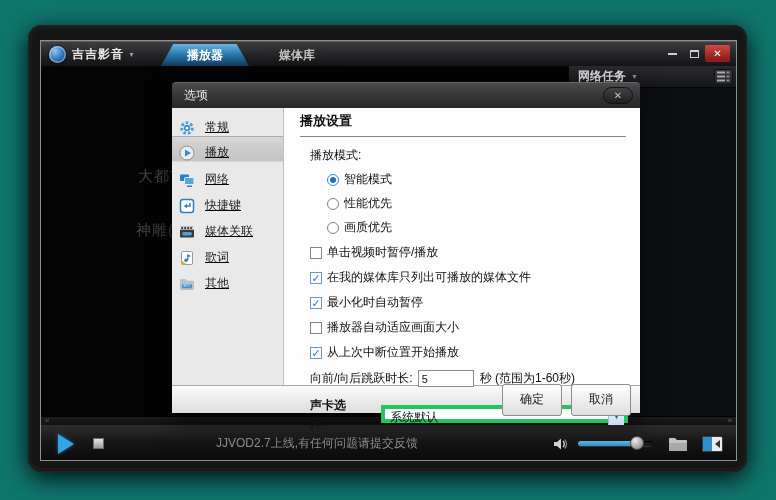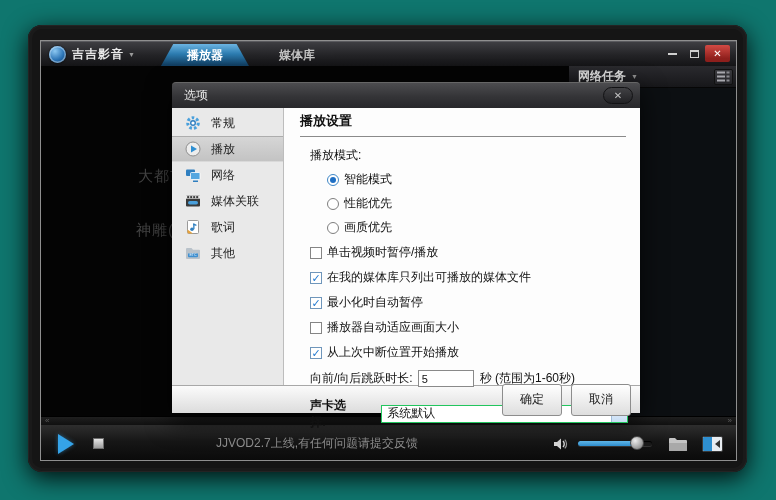--- a/index.html
+++ b/index.html
@@ -90,21 +90,21 @@
     box-shadow:0 8px 26px rgba(0,0,0,.75); border-radius:4px 4px 0 0; }
   .dlg-title { height:26px; border-radius:4px 4px 0 0;
     background:linear-gradient(#4c4c4f,#343437 55%,#28282b); border-top:1px solid #666;
     display:flex; align-items:center; }
   .dlg-title .txt { color:#e8e8e8; font-size:12px; margin-left:12px; }
   .dlg-close { margin-left:auto; margin-right:7px; width:30px; height:17px; border-radius:9px;
     background:linear-gradient(#414144,#212124); border:1px solid #121214;
     color:#c2c2c2; font-size:10px; font-weight:bold; display:flex; align-items:center; justify-content:center; }
   .dlg-body { display:flex; height:277px; background:#fff; }
   .dlg-side { width:112px; background:#e9e9e9; border-right:1px solid #bdbdbd; padding-top:2px; }
-  .side-item { height:26px; display:flex; align-items:center; padding-left:13px; }
+  .side-item { height:26px; display:flex; align-items:flex-end; padding-left:7px;text-decoration:underline; }
   .side-item .lbl { font-size:12px; color:#1d1d1d; margin-left:10px; }
   .side-item.selected { background:linear-gradient(#d6d6d6,#c3c3c3);
     border-top:1px solid #adadad; border-bottom:1px solid #d9d9d9; height:26px; }
   .dlg-content { flex:1; padding:4px 12px 0 16px; background:#fdfdfd; }
   .section-title { font-size:13px; font-weight:bold; color:#111; padding-bottom:6px;
     border-bottom:1px solid #8a8a8a; margin-right:2px; }
   .mode-label { font-size:12px; color:#111; margin:10px 0 0 10px; }
   .radio-row { display:flex; align-items:center; margin:7px 0 0 27px; }
   .radio { width:12px; height:12px; border-radius:50%; border:1px solid #7e7e7e; background:#fff;
     display:flex; align-items:center; justify-content:center; }
@@ -115,22 +115,22 @@
   .checkbox { width:12px; height:12px; border:1px solid #858585; background:#fff;
     display:flex; align-items:center; justify-content:center; font-size:11px; line-height:10px;
     color:transparent; font-weight:bold; }
   .check-row.checked .checkbox { color:#1f78d1; border-color:#6f96bb; }
   .jump-row { display:flex; align-items:flex-start; margin:9px 0 8px 10px; font-size:12px; color:#111; }
   .jump-input { width:56px; height:17px; border:1px solid #8a8a8a; font-size:11px; padding-left:3px;
     margin-left:5px; font-family:"Liberation Sans","DejaVu Sans",sans-serif; background:#fff; color:#111; }
   .jump-suffix { margin-left:6px; }
   .sound-row { display:flex; align-items:center; margin:10px 0 0 10px; font-size:12px; color:#111; }
   .sound-row .sl { font-weight:bold; }
-  .dropdown { width:260px; height:18px; margin-left:22px; border:1px solid #22c55e; background:#fff;
-    display:flex; align-items:flex-end; }
+  .dropdown { width:260px; height:18px; margin-left:22px; border:4px solid #22c55e; background:#fff;
+    display:flex; align-items:flex-start; }
   .dropdown .val { flex:1; font-size:12px; color:#111; padding-left:5px; }
   .dropdown .btn { width:16px; height:16px; margin-right:0;
     background:linear-gradient(#eaf3fd,#c7ddf4); border-left:1px solid #9ebcd9;
     display:flex; align-items:center; justify-content:center; font-size:6px; color:#35567a; }
   .dlg-footer { height:28px; background:linear-gradient(#fbfbfb,#dcdcdc); border-top:1px solid #a8a8a8;
     display:flex; align-items:center; justify-content:flex-end; }
   .dlg-btn { width:60px; height:32px; margin-right:9px; border-radius:3px;
     background:linear-gradient(#ffffff,#dedede); border:1px solid #8d8d8d;
     font-size:12px; color:#1a1a1a; display:flex; align-items:center; justify-content:center; }
 
@@ -247,20 +247,28 @@
 
         <div class="side-item">
           <svg class="icon16" viewBox="0 0 16 16">
             <rect x="1" y="2.5" width="9" height="6.5" rx="1" fill="#2f7fc0"></rect>
             <rect x="5.5" y="5.5" width="9.5" height="7" rx="1" fill="#55a7e0" stroke="#fff" stroke-width="0.8"></rect>
             <rect x="8" y="13.5" width="5" height="1.5" fill="#2f7fc0"></rect>
           </svg>
           <span class="lbl">网络</span>
         </div>
 
+        <div class="side-item">
+          <svg class="icon16" viewBox="0 0 16 16">
+            <rect x="1.5" y="1.5" width="13" height="13" rx="2.5" fill="#fff" stroke="#2f7fc0" stroke-width="1.5"></rect>
+            <path d="M11 5 v3 H7" stroke="#2f7fc0" stroke-width="1.5" fill="none"></path>
+            <path d="M8 5.8 L4.8 8 L8 10.2 z" fill="#2f7fc0"></path>
+          </svg>
+          <span class="lbl">快捷键</span>
+        </div>
 
         <div class="side-item">
           <svg class="icon16" viewBox="0 0 16 16">
             <rect x="1" y="2.5" width="14" height="11" rx="1" fill="#3a3a3a"></rect>
             <rect x="1" y="2.5" width="14" height="3.2" fill="#e9e9e9"></rect>
             <rect x="2.2" y="3.1" width="2" height="2" fill="#3a3a3a"></rect>
               <rect x="5.2" y="3.1" width="2" height="2" fill="#3a3a3a"></rect>
             <rect x="8.2" y="3.1" width="2" height="2" fill="#3a3a3a"></rect>
               <rect x="11.2" y="3.1" width="2" height="2" fill="#3a3a3a"></rect>
             <rect x="3" y="8" width="10" height="3.4" rx="1.7" fill="#4aa0dc"></rect>

